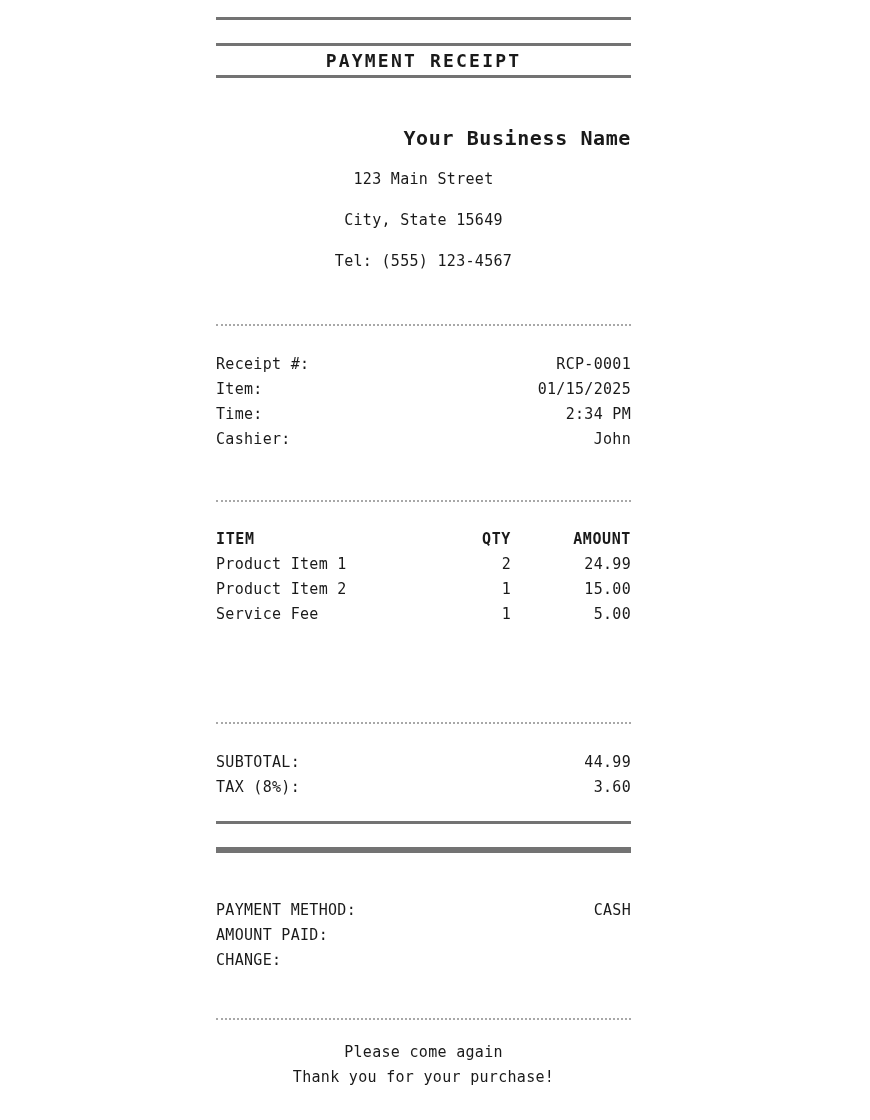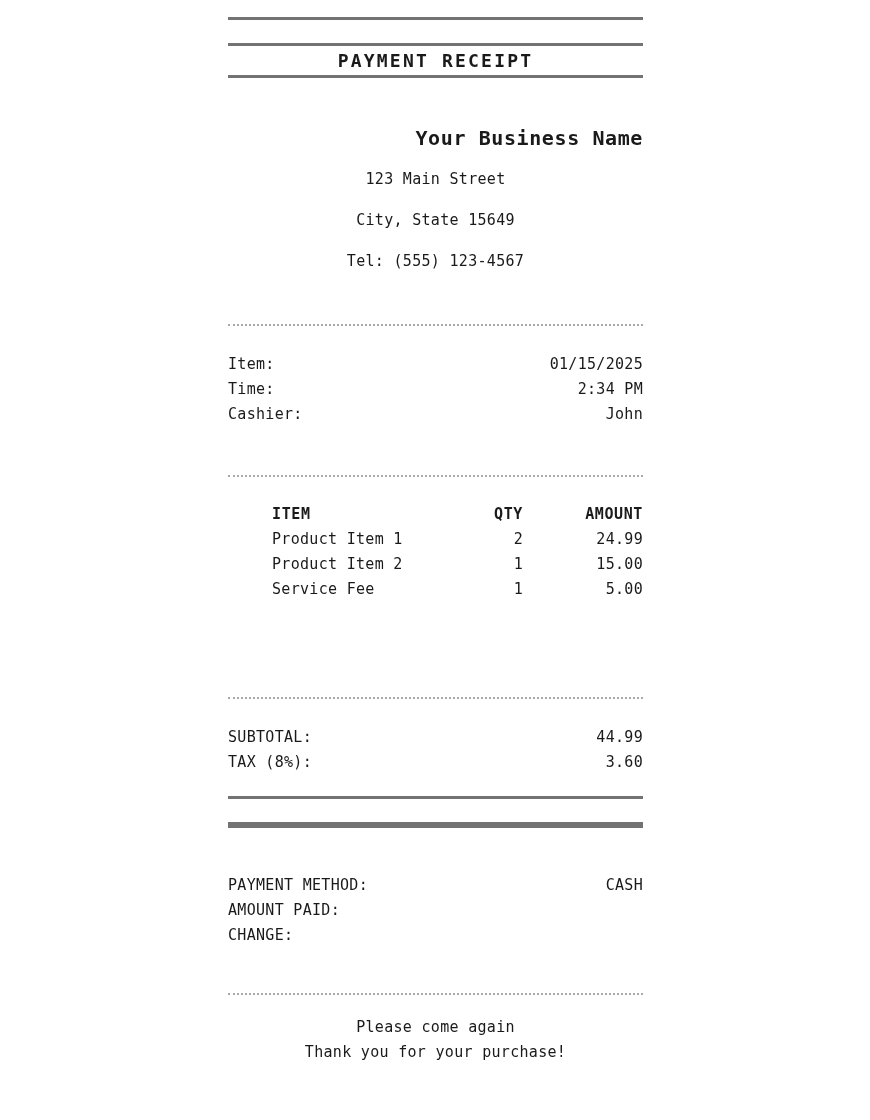--- a/index.html
+++ b/index.html
@@ -13,21 +13,21 @@
     width: 870px;
     height: 1120px;
     overflow: hidden;
     font-family: "DejaVu Sans Mono", monospace;
     color: #1a1a1a;
     -webkit-font-smoothing: antialiased;
   }
 
   .receipt {
     position: absolute;
-    left: 228px;
+    left: 216px;
     top: 0;
     width: 415px;
   }
 
   
   .rule-solid {
     height: 0;
     border-top: 3px solid #737373;
     width: 100%;
   }
@@ -90,21 +90,20 @@
   .row .val { text-align: right; }
 
   
   .item-row {
     display: flex;
     align-items: baseline;
     font-size: 15px;
     line-height: 25px;
     letter-spacing: 0.3px;
     white-space: pre;
-    margin-left: 44px;
   }
   .item-row .c-item   { flex: 1 1 auto; text-align: left; }
   .item-row .c-qty    { width: 80px; text-align: right; }
   .item-row .c-amount { width: 120px; text-align: right; }
 
   .item-head {
     font-weight: bold;
     letter-spacing: 0.6px;
   }
 
@@ -148,20 +147,24 @@
   <div class="biz-line">123 Main Street</div>
   <div class="biz-line">City, State 15649</div>
   <div class="biz-line">Tel: (555) 123-4567</div>
 
   <div class="sp-50"></div>
 
   <div class="rule-dotted"></div>
   <div class="sp-26"></div>
 
   <div class="row">
+    <span class="lbl">Receipt #:</span>
+    <span class="val">RCP-0001</span>
+  </div>
+  <div class="row">
     <span class="lbl">Item:</span>
     <span class="val">01/15/2025</span>
   </div>
   <div class="row">
     <span class="lbl">Time:</span>
     <span class="val">2:34 PM</span>
   </div>
   <div class="row">
     <span class="lbl">Cashier:</span>
     <span class="val">John</span>

